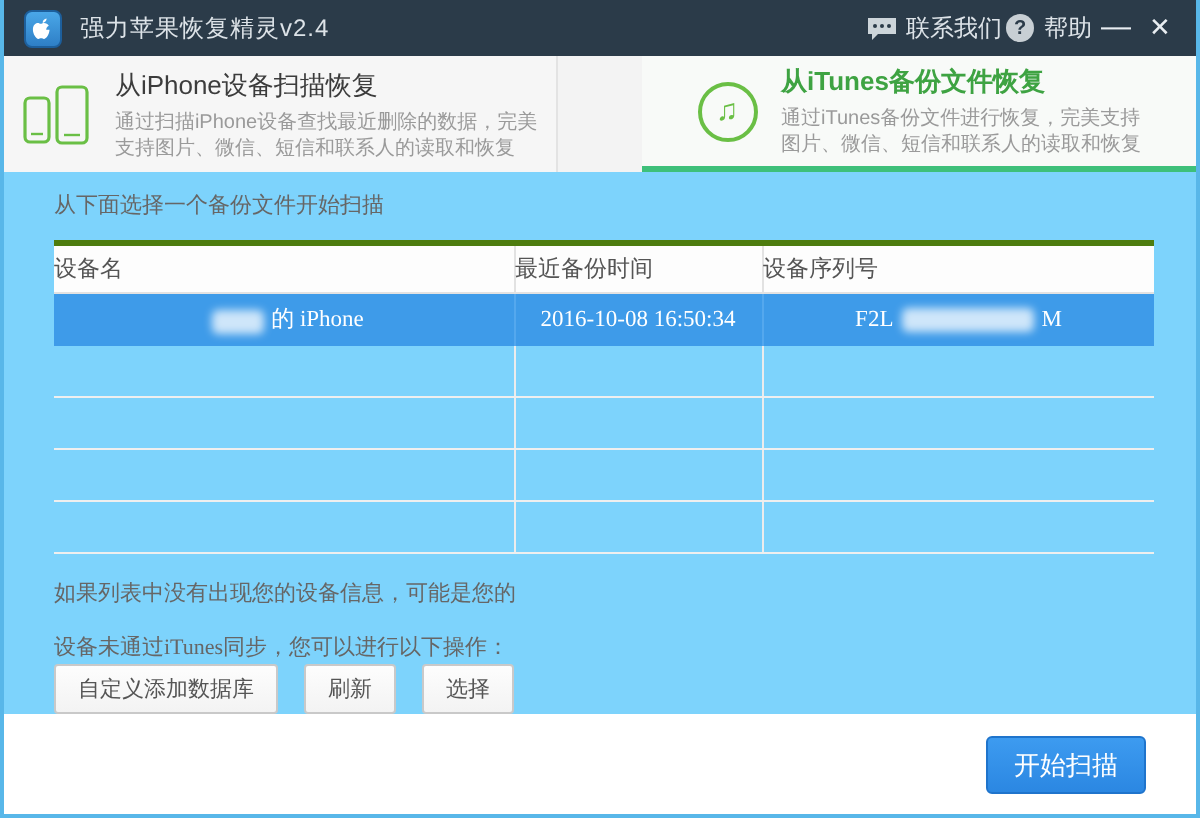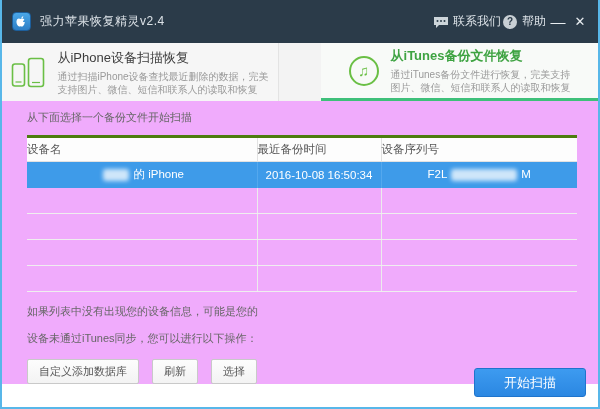--- a/index.html
+++ b/index.html
@@ -8,21 +8,21 @@
     background:#9aa0a6;
     width:600px; height:409px; overflow:hidden;
   }
   .window{
     position:relative; width:600px; height:409px;
     background:#fff;
     border:2px solid #58b7e9; border-top:none;
   }
   
   .titlebar{
-    height:43px; background:#2b3b49;
+    height:28px; background:#2b3b49;
     display:flex; align-items:center;
     padding:0 8px 0 10px; color:#dde3e8;
   }
   .app-icon{
     width:19px; height:19px; border-radius:4px;
     background:linear-gradient(#4aa7e8,#2e7fc6);
     display:flex; align-items:center; justify-content:center;
     margin-right:9px; border:1px solid #1d5f9c;
   }
   .win-title{ font-size:12px; letter-spacing:.5px; }
@@ -52,21 +52,21 @@
   .tab.right .tab-title{ color:#3ea342; font-weight:bold; }
   .tab-sub{ font-size:10px; color:#9a9a9a; line-height:13px; white-space:nowrap; }
   .phones-icon svg{ display:block; }
   .music-icon{
     width:30px; height:30px; border-radius:50%;
     border:2px solid #6abf45; color:#6abf45;
     display:flex; align-items:center; justify-content:center;
     font-size:15px;
   }
   
-  .content{ background:#f0abfc; padding:9px 25px 0 25px; }
+  .content{ background:#7dd3fc; padding:9px 25px 0 25px;font-family:Liberation Serif, serif; }
   .hint{ font-size:11px; color:#666; margin-bottom:10px; }
   table{ border-collapse:collapse; width:550px; table-layout:fixed; }
   col.c1{ width:230px; } col.c2{ width:124px; } col.c3{ width:196px; }
   th{
     height:25px; font-size:11.5px; font-weight:normal; color:#555;
     border-top:3px solid #4d7c0f; border-bottom:1px solid #e2e2e2;
     background:#fdfdfd; text-align:left;
   }
   th:not(:last-child){ border-right:1px solid #e2e2e2; }
   tr.selected td{
@@ -79,30 +79,30 @@
   .redact{
     display:inline-block; height:12px; vertical-align:middle;
     background:rgba(255,255,255,.75); border-radius:3px;
     filter:blur(2px); margin:0 4px;
   }
   .redact.name{ width:26px; }
   .redact.serial{ width:66px; }
   .note{ font-size:11px; color:#666; }
   .note1{ margin-top:12px; }
   .note2{ margin-top:12px; }
-  .btn-row{ margin-top:13px; display:flex; gap:13px; }
+  .btn-row{ margin-top:1px; display:flex; gap:13px; }
   .gbtn{
     font-family:inherit; font-size:11px; color:#555;
     background:linear-gradient(#fdfdfd,#f3f3f3);
     border:1px solid #c9c9c9; border-radius:2px;
     padding:4px 11px; cursor:pointer;
   }
   .start-btn{
-    position:absolute; right:12px; bottom:10px;
-    width:112px; height:29px;
+    position:absolute; right:25px; bottom:10px;
+    width:80px; height:29px;
     background:linear-gradient(#3d9bf0,#2b87e2);
     border:1px solid #1f74cc; border-radius:3px;
     color:#fff; font-size:13px; font-family:inherit; cursor:pointer;
   }
 </style>
 </head>
 <body>
 
 <div class="window">
 

